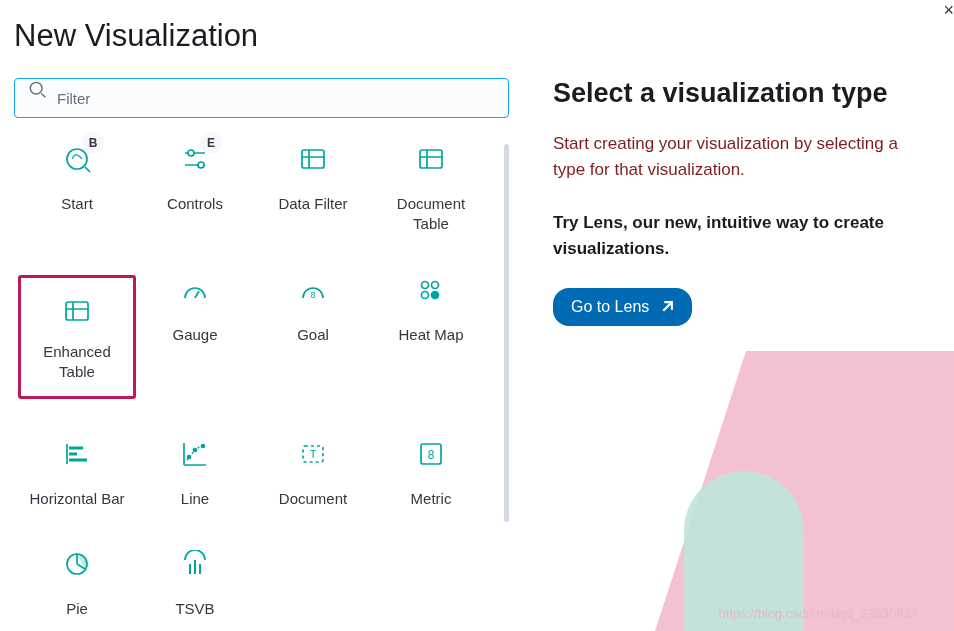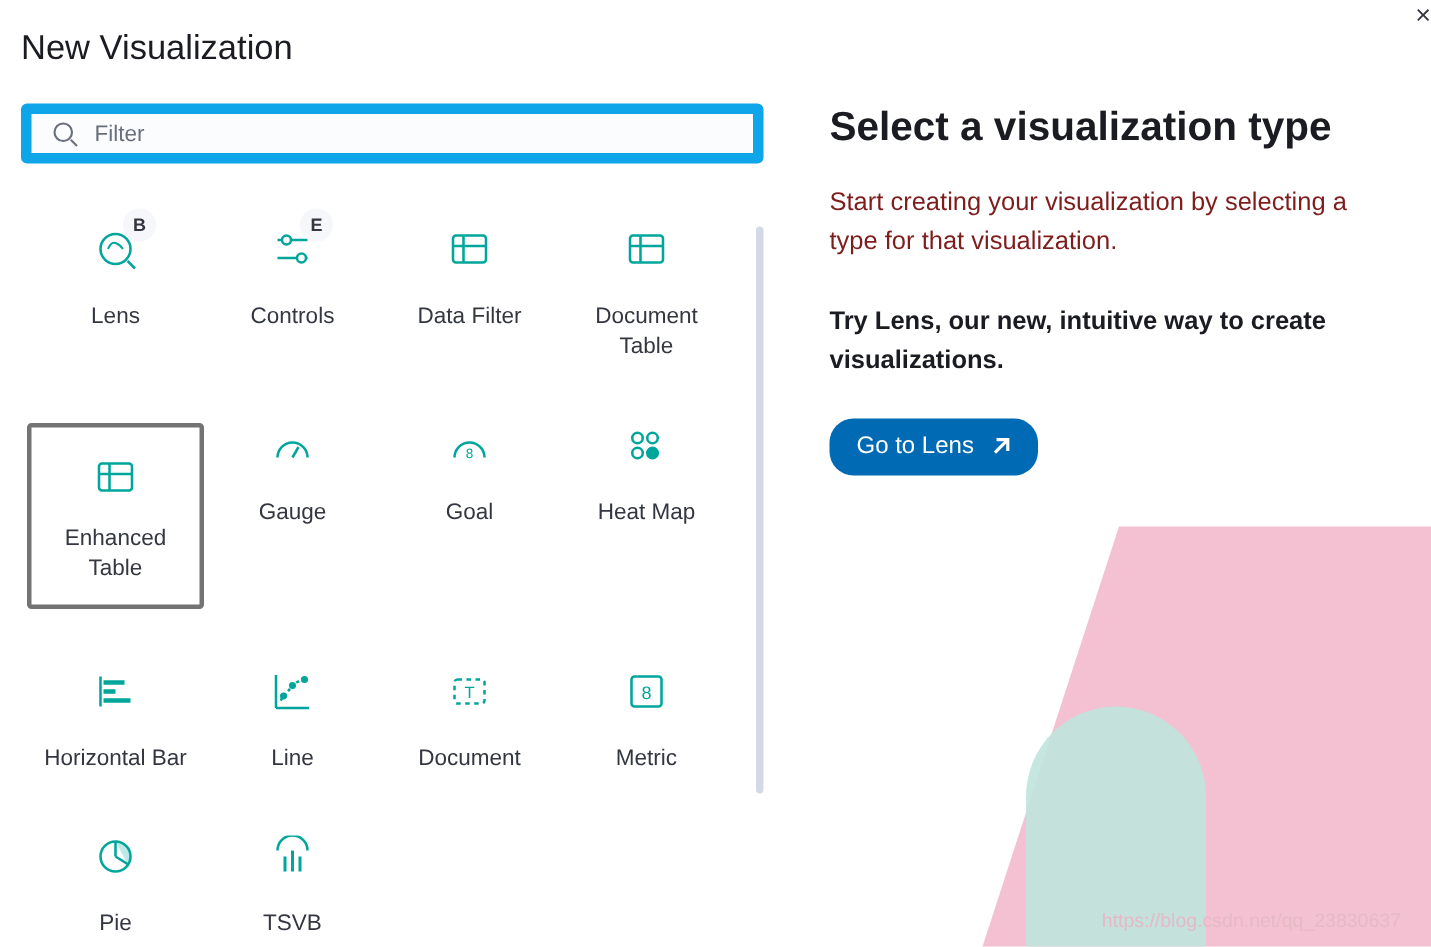--- a/index.html
+++ b/index.html
@@ -1,45 +1,45 @@
 <!DOCTYPE html>
 <html><head>
 <meta charset="utf-8">
 <style>
   *{box-sizing:border-box;margin:0;padding:0}
   html,body{width:954px;height:631px;background:#fff;font-family:-apple-system,BlinkMacSystemFont,"Segoe UI",Helvetica,Arial,sans-serif;color:#343741;overflow:hidden;position:relative}
-  .title{font-size:23px;font-weight:400;color:#1a1c21;padding:18px 0 0 14px}
+  .title{font-size:31px;font-weight:400;color:#1a1c21;padding:18px 0 0 14px}
   .close{position:absolute;top:0;right:0;font-size:18px;color:#343741;cursor:pointer}
   .cols{display:flex;padding:24px 0 0 14px}
   .left{width:495px;display:flex;flex-direction:column}
-  .filter-wrap{display:flex;align-items:center;gap:10px;border:7px solid #0ea5e9;border-radius:4px;height:40px;padding:0 12px;background:#fbfcfd;margin-bottom:42px}
+  .filter-wrap{display:flex;gap:10px;border:1px solid #0ea5e9;border-radius:4px;height:40px;padding:0 12px;background:#fbfcfd;margin-bottom:26px}
   .filter-wrap input{border:none;outline:none;flex:1;font-size:15px;background:transparent}
   .filter-wrap input::placeholder{color:#69707d}
   .scroll{display:flex}
   .grid{display:grid;grid-template-columns:repeat(4,118px);row-gap:40px;column-gap:0;padding:0 4px}
   .scrollbar{width:5px;background:#d3dae6;border-radius:3px;margin-left:auto;height:378px}
   .card{position:relative;display:flex;flex-direction:column;align-items:center;cursor:pointer}
   .icon{width:30px;height:30px;display:flex;align-items:center;justify-content:center;color:#00a69b}
   .icon svg{width:28px;height:28px;stroke:currentColor;fill:none;stroke-width:1.7}
   .label{margin-top:20px;font-size:15px;color:#343741;text-align:center;line-height:1.35}
   .bdot{position:absolute;top:-12px;left:64px;width:22px;height:22px;border-radius:50%;background:#f5f7fa;display:flex;align-items:center;justify-content:center;font-size:12px;font-weight:700;color:#343741}
   .ext{position:absolute;top:-8px;right:18px;width:22px;height:22px;border-radius:4px;background:#f0f1f3;display:flex;align-items:center;justify-content:center;color:#343741}
   .ext svg{width:12px;height:12px;stroke:currentColor;fill:none;stroke-width:2}
-  .highlighted{border:3px solid #737373;border-radius:3px;padding:18px 18px 14px}
+  .highlighted{border:3px solid #be185d;border-radius:3px;padding:18px 18px 14px}
   .highlighted .label{margin-top:16px}
   .right{flex:1;padding-left:44px;padding-right:6px}
   .r-title{font-size:27px;font-weight:600;color:#1a1c21;margin-bottom:22px}
   .r-desc{font-size:17px;color:#7f1d1d;line-height:1.55;margin-bottom:26px;max-width:380px}
   .r-try{font-size:17px;font-weight:700;color:#1a1c21;line-height:1.55;margin-bottom:26px}
   .btn{display:inline-flex;align-items:center;gap:10px;background:#006bb4;color:#fff;border:none;border-radius:16px;padding:10px 18px;font-size:16px;cursor:pointer;font-weight:500}
   .btn svg{stroke:#fff;fill:none;stroke-width:2;width:15px;height:15px}
   .bg-shapes{position:absolute;right:-40px;bottom:-40px;width:360px;height:320px;pointer-events:none}
   .shape-pink{position:absolute;right:0;bottom:0;width:300px;height:320px;background:#f3bacd;transform:skewX(-18deg);opacity:.9}
   .shape-teal{position:absolute;right:190px;bottom:0;width:120px;height:200px;background:#bfe4dc;border-radius:80px 80px 0 0;opacity:.9}
-  .watermark{position:absolute;right:20px;bottom:10px;font-size:13px;color:#e6b9c7}
+  .watermark{position:absolute;right:36px;bottom:10px;font-size:13px;color:#e6b9c7}
 </style>
 </head>
 <body>
 
 <svg width="0" height="0" style="position:absolute">
   <defs>
     <g id="lens-icon">
         <circle cx="14" cy="14" r="10"></circle>
         <path d="M22 22l5 5"></path>
         <path d="M9 14q2-5 5-4t5 4" stroke-width="1.3"></path>
@@ -133,21 +133,21 @@
     </div>
     <div class="scroll">
       <div class="grid" id="viz-grid">
           <div class="card">
             <span class="bdot">B</span>
             <span class="icon">
               <svg viewBox="0 0 28 28">
                 <use href="#lens-icon"></use>
               </svg>
             </span>
-            <div class="label">Lens</div>
+            <div class="label">Start</div>
           </div>
           <div class="card">
             <span class="bdot">E</span>
             <span class="icon">
               <svg viewBox="0 0 28 28">
                 <use href="#controls-icon"></use>
               </svg>
             </span>
             <div class="label">Controls</div>
           </div>

